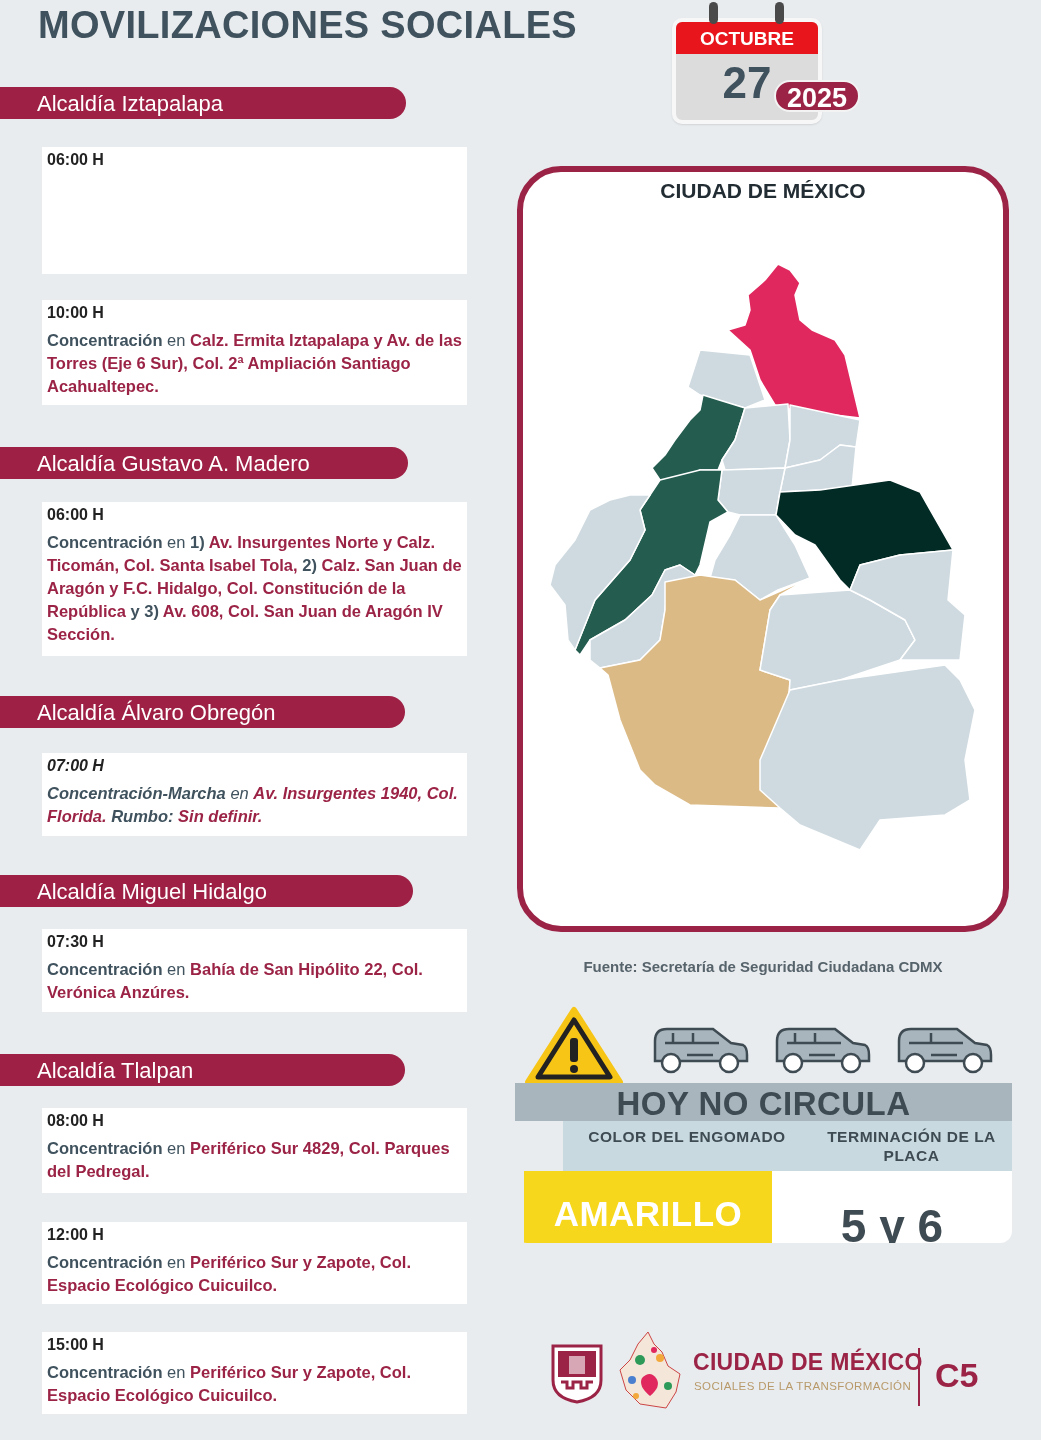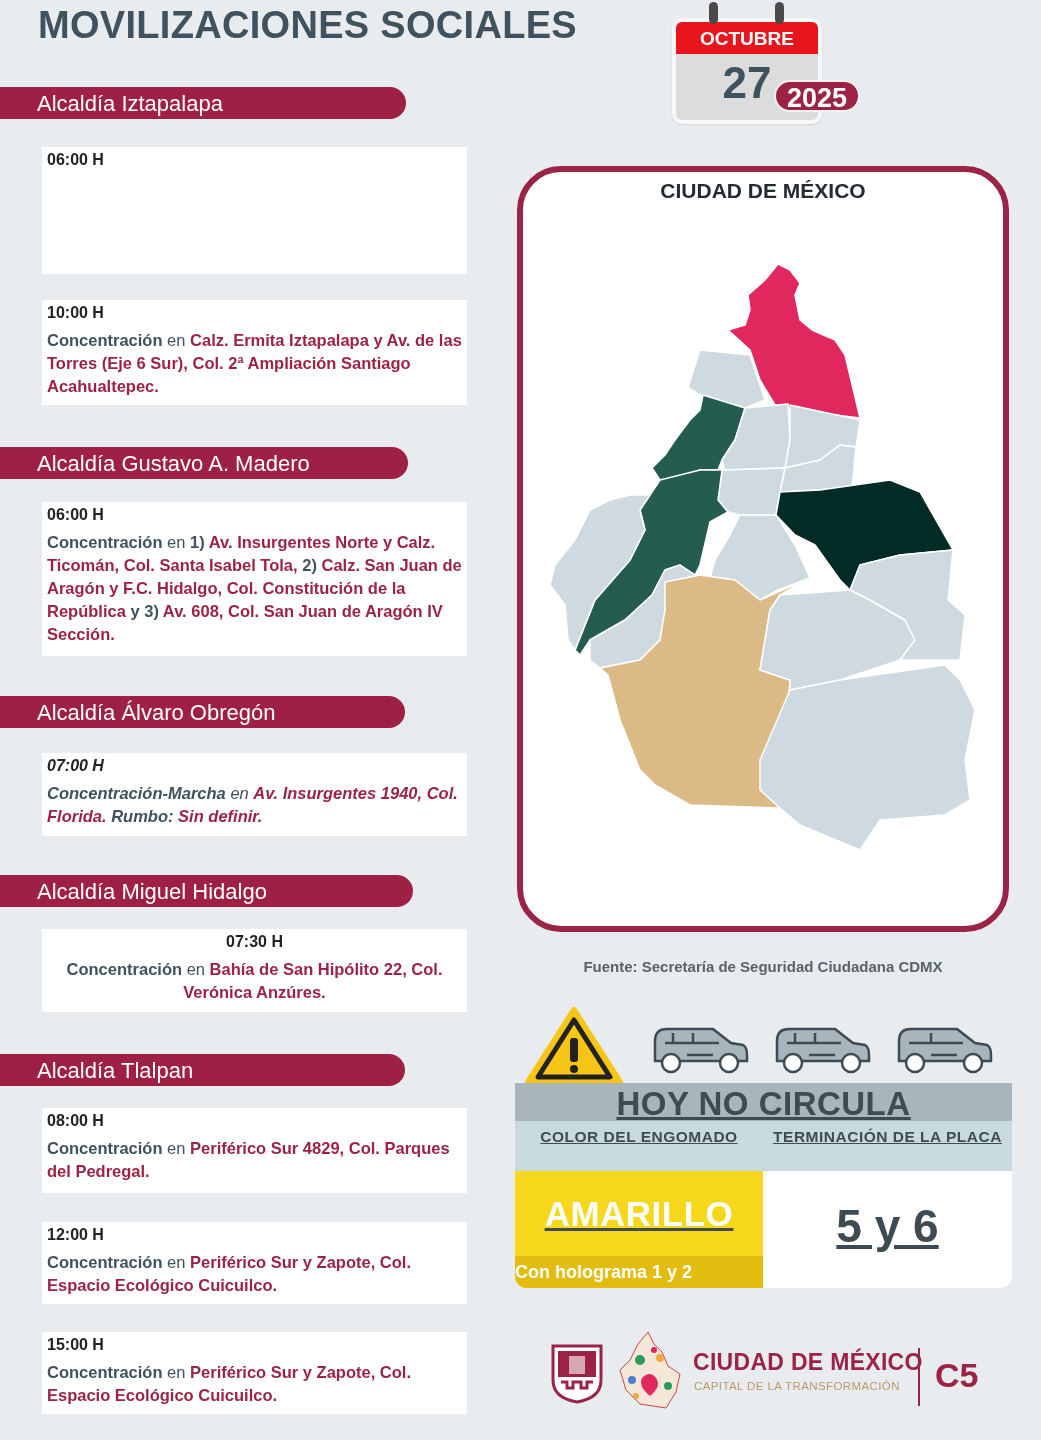--- a/index.html
+++ b/index.html
@@ -27,26 +27,26 @@
 
   
   .map-box { position: absolute; left: 517px; top: 166px; width: 492px; height: 766px; border: 6px solid #9b2346; border-radius: 44px; background: #fff; }
   .map-title { position: absolute; left: 0; top: 7px; width: 100%; text-align: center; font-size: 21px; font-weight: bold; color: #222c33; }
   .map-svg { position: absolute; left: -6px; top: -6px; }
   .source { position: absolute; left: 517px; top: 958px; width: 492px; text-align: center; font-size: 15px; font-weight: bold; color: #56636b; }
 
   
   .warn { position: absolute; left: 524px; top: 1006px; }
   .car { position: absolute; top: 1027px; }
-  .hnc { position: absolute; left: 515px; top: 1083px; width: 497px; height: 205px; border-radius: 0 0 12px 12px; overflow: hidden; text-decoration: underline; }
+  .hnc { position: absolute; left: 515px; top: 1083px; width: 497px; height: 160px; border-radius: 0 0 12px 12px; overflow: hidden; }
   .hnc-head { height: 38px; background: #a8b5bc; color: #3f4b52; font-size: 33px; font-weight: bold; text-align: center; line-height: 41px; letter-spacing: 0.5px; }
-  .hnc-sub { height: 50px; background: #c8d9e0; display: flex; }
+  .hnc-sub { height: 50px; background: #c8d9e0; display: flex; margin-left: 48px; }
   .hnc-sub div { flex: 1; text-align: center; font-size: 15.5px; font-weight: bold; color: #3f4b52; line-height: 19px; padding-top: 6px; letter-spacing: 0.5px; }
   .hnc-sub .left { flex: 0 0 248px; }
-  .hnc-body { display: flex; height: 117px; }
+  .hnc-body { display: flex; height: 117px; margin-left: 9px; }
   .hnc-color { flex: 0 0 248px; background: #f7d71b; position: relative; }
   .hnc-color .name { text-align: center; color: #fff; font-size: 35px; font-weight: bold; line-height: 86px; letter-spacing: 0.5px; }
   .hnc-color .holo { position: absolute; left: 0; bottom: 0; width: 100%; height: 32px; background: #e2bd0f; color: #fff; font-size: 18px; font-weight: bold; text-align: left; line-height: 32px; }
   .hnc-plate { flex: 1; background: #fff; text-align: center; font-size: 46px; font-weight: bold; color: #3f4b52; line-height: 110px; }
 
   
   .shield { position: absolute; left: 551px; top: 1344px; }
   .cdmx-map-logo { position: absolute; left: 618px; top: 1330px; }
   .brand-1 { position: absolute; left: 693px; top: 1349px; font-size: 23px; font-weight: bold; color: #9b2346; letter-spacing: 0.3px; }
   .brand-2 { position: absolute; left: 694px; top: 1380px; font-size: 11.5px; color: #b89a6a; letter-spacing: 0.4px; }
@@ -83,21 +83,21 @@
   <div class="desc"><span class="g">Concentración</span><span class="gn"> en </span><span class="g">1) </span><span class="r">Av. Insurgentes Norte y Calz. Ticomán, Col. Santa Isabel Tola,</span><span class="g"> 2) </span><span class="r">Calz. San Juan de Aragón y F.C. Hidalgo, Col. Constitución de la República</span><span class="g"> y 3) </span><span class="r">Av. 608, Col. San Juan de Aragón IV Sección.</span></div>
 </div>
 
 <div class="pill" style="top:696px;width:405px;">Alcaldía Álvaro Obregón</div>
 <div class="card" style="top:753px;height:83px;font-style:italic;">
   <div class="time">07:00 H</div>
   <div class="desc"><span class="g">Concentración-Marcha</span><span class="gn"> en </span><span class="r">Av. Insurgentes 1940, Col. Florida.</span><span class="g"> Rumbo: </span><span class="r">Sin definir.</span></div>
 </div>
 
 <div class="pill" style="top:875px;width:413px;">Alcaldía Miguel Hidalgo</div>
-<div class="card" style="top:929px;height:83px;text-align:center;">
+<div class="card" style="top:929px;height:83px;">
   <div class="time">07:30 H</div>
   <div class="desc"><span class="g">Concentración</span><span class="gn"> en </span><span class="r">Bahía de San Hipólito 22, Col. Verónica Anzúres.</span></div>
 </div>
 
 <div class="pill" style="top:1054px;width:405px;">Alcaldía Tlalpan</div>
 <div class="card" style="top:1108px;height:85px;">
   <div class="time">08:00 H</div>
   <div class="desc"><span class="g">Concentración</span><span class="gn"> en </span><span class="r">Periférico Sur 4829, Col. Parques del Pedregal.</span></div>
 </div>
 <div class="card" style="top:1222px;height:82px;">
@@ -207,15 +207,15 @@
   <path d="M30 2 L36 14 L44 22 L50 36 L62 44 L58 62 L48 78 L22 74 L8 60 L2 40 L12 30 L20 14 Z" fill="#f4e7da" stroke="#c44" stroke-width="1"></path>
   <circle cx="22" cy="30" r="5" fill="#2e9a5a"></circle>
   <circle cx="42" cy="28" r="4" fill="#f2a83a"></circle>
   <circle cx="14" cy="50" r="4" fill="#4a7fd0"></circle>
   <circle cx="50" cy="56" r="4" fill="#2e9a5a"></circle>
   <path d="M24 48 Q32 40 38 48 Q44 56 32 66 Q20 56 24 48 Z" fill="#e0285e"></path>
   <circle cx="36" cy="20" r="3" fill="#e0285e"></circle>
   <circle cx="18" cy="66" r="3" fill="#f2a83a"></circle>
 </svg>
 <div class="brand-1">CIUDAD DE MÉXICO</div>
-<div class="brand-2">CAPITAL DE LA TRANSFORMACIÓN</div>
+<div class="brand-2">SOCIALES DE LA TRANSFORMACIÓN</div>
 <div class="divider"></div>
 <div class="c5">C5</div>
 
 </body></html>

